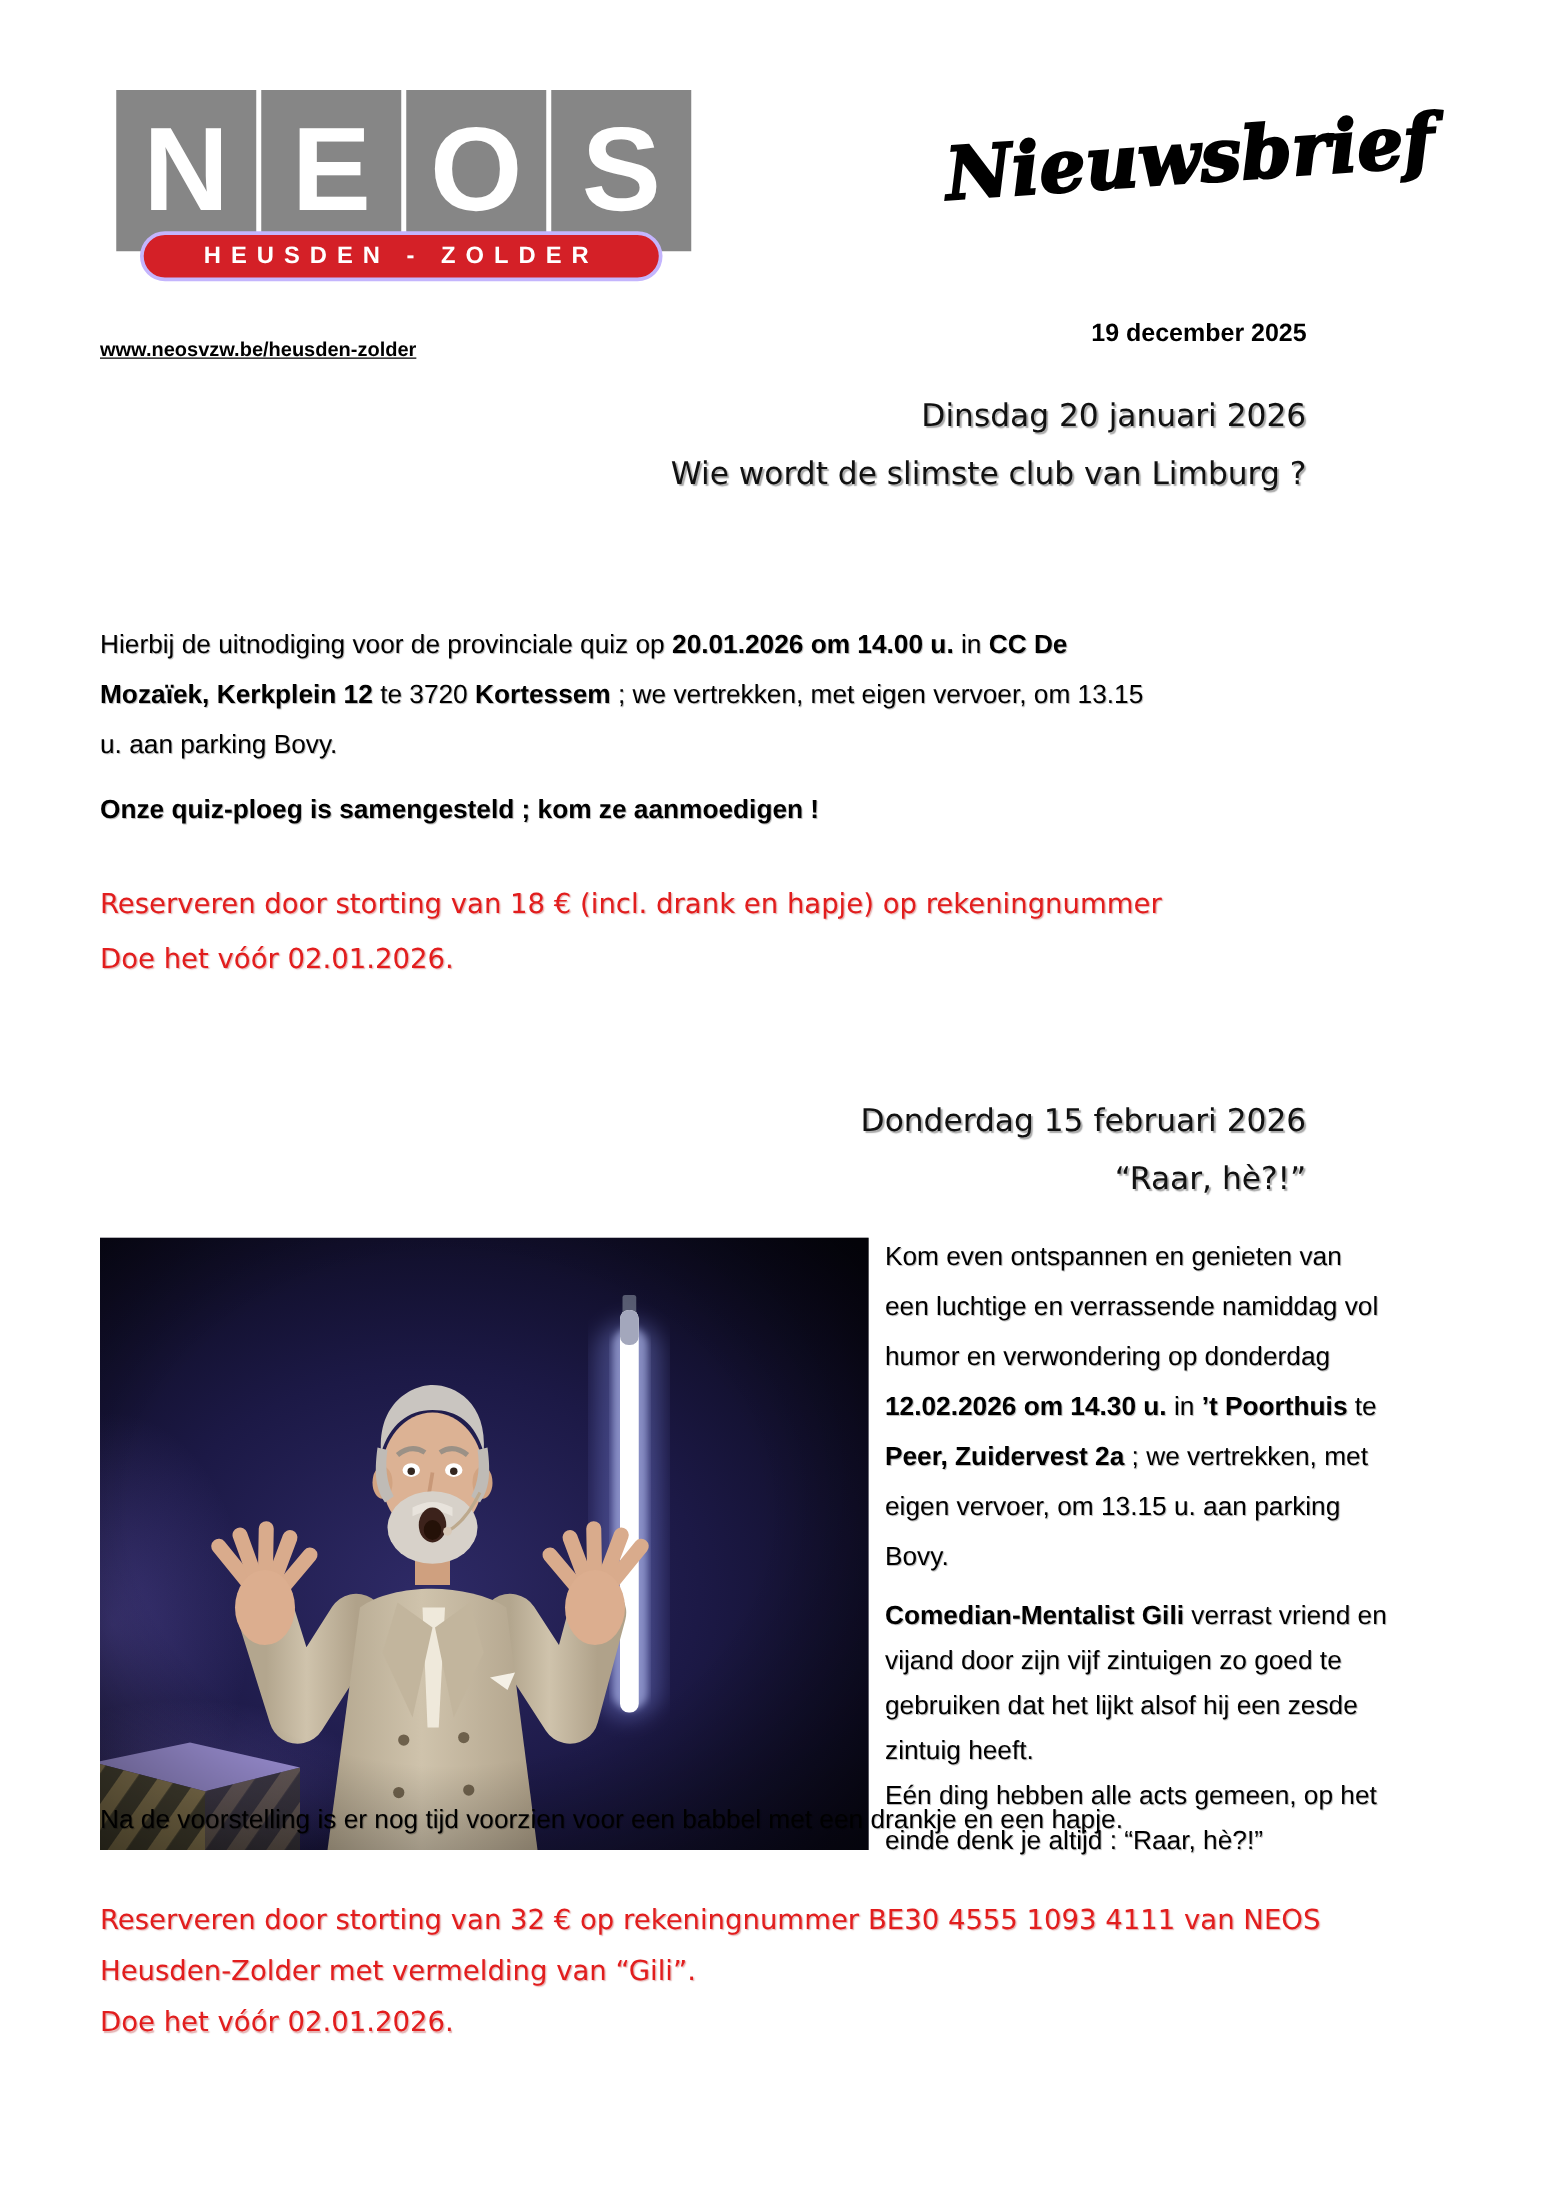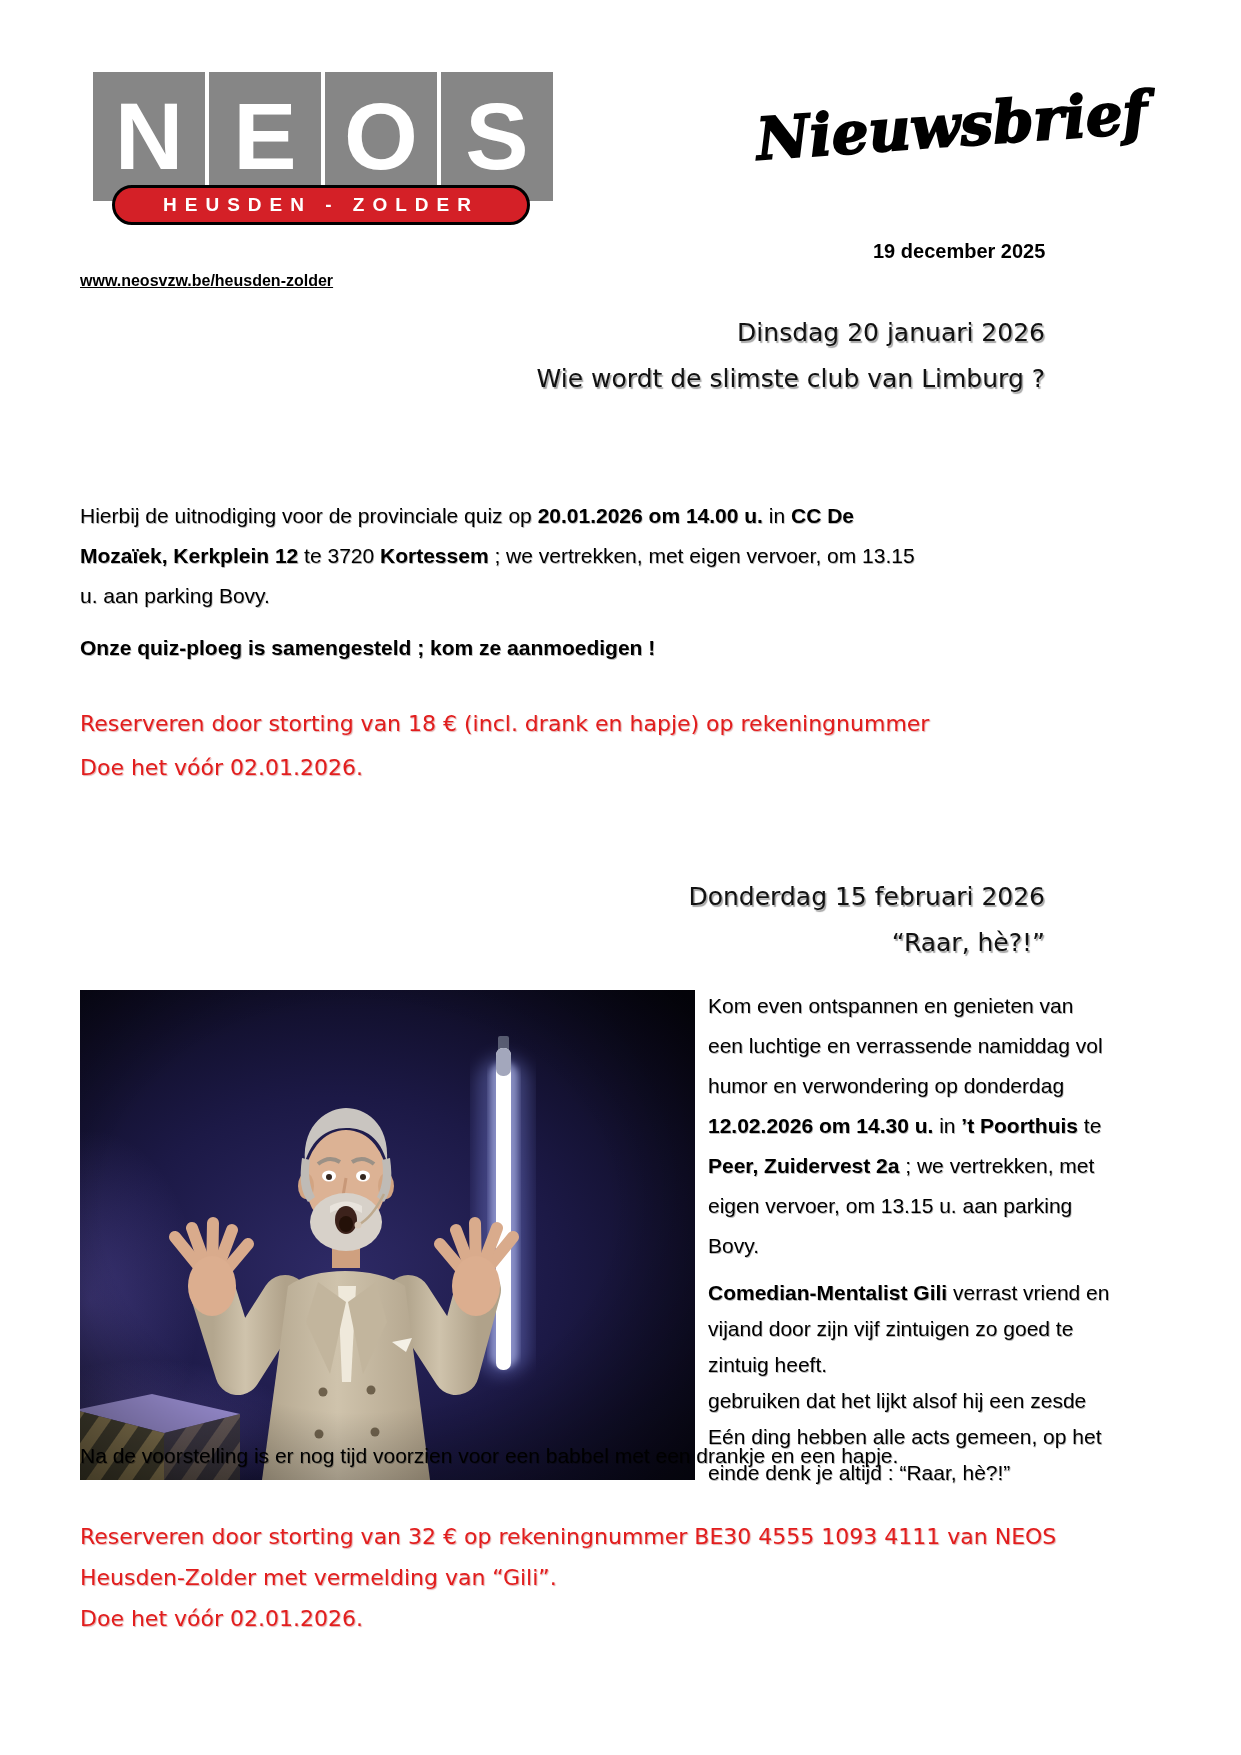--- a/index.html
+++ b/index.html
@@ -13,33 +13,33 @@
   .logo{position:absolute;left:93px;top:72px;width:460px;height:162px;}
   .squares{display:flex;gap:4px;}
   .sq{
     width:112px;height:129px;background:var(--logo-gray,#868686);
     display:flex;align-items:center;justify-content:center;
     color:#fff;font-weight:bold;font-size:95px;line-height:1;
     font-family:"Liberation Sans",sans-serif;
   }
   .banner{
     position:absolute;left:19px;top:113px;width:418px;height:40px;
-    background:var(--banner-red,#d42027);border:3px solid #000000;border-radius:24px;
+    background:var(--banner-red,#d42027);border:3px solid #c4b5fd;border-radius:24px;
     display:flex;align-items:center;justify-content:center;
     color:#fff;font-weight:bold;font-size:19px;letter-spacing:8px;
   }
 
   
   .script-title{
     position:absolute;left:752px;top:92px;width:400px;text-align:center;
     font-family:"DejaVu Serif",serif;font-style:italic;font-weight:bold;
     font-size:58px;transform:rotate(-4deg);-webkit-text-stroke:2px #000;
     color:#000;white-space:nowrap;
   }
-  .issue-date{position:absolute;left:873px;top:240px;font-size:20px;font-weight:bold;}
+  .issue-date{position:absolute;left:873px;top:256px;font-size:20px;font-weight:bold;}
   .website{
     position:absolute;left:80px;top:272px;font-size:16px;font-weight:bold;
     color:#000;text-decoration:underline;cursor:pointer;
   }
 
   
   .heading{
     position:absolute;left:80px;width:965px;text-align:right;
     font-family:"DejaVu Sans",sans-serif;font-size:25px;color:#111;
     text-shadow:1.5px 1.5px 1px rgba(0,0,0,0.35);white-space:nowrap;
@@ -239,22 +239,22 @@
         <div><span>een luchtige en verrassende namiddag vol</span></div>
         <div><span>humor en verwondering op donderdag</span></div>
         <div><b>12.02.2026 om 14.30 u.</b><span> in </span><b>’t Poorthuis</b><span> te</span></div>
         <div><b>Peer, Zuidervest 2a</b><span> ; we vertrekken, met</span></div>
         <div><span>eigen vervoer, om 13.15 u. aan parking</span></div>
         <div><span>Bovy.</span></div>
       </div>
     <div class="p36">
         <div><b>Comedian-Mentalist Gili</b><span> verrast vriend en</span></div>
         <div><span>vijand door zijn vijf zintuigen zo goed te</span></div>
+        <div><span>gebruiken dat het lijkt alsof hij een zesde</span></div>
         <div><span>zintuig heeft.</span></div>
-        <div><span>gebruiken dat het lijkt alsof hij een zesde</span></div>
       </div>
     <div class="p36">
         <div><span>Eén ding hebben alle acts gemeen, op het</span></div>
         <div><span>einde denk je altijd : “Raar, hè?!”</span></div>
       </div>
   </div>
 
   <div class="body after">Na de voorstelling is er nog tijd voorzien voor een babbel met een drankje en een hapje.</div>
   <div class="red red2">
       <div><span>Reserveren door storting van 32 € op rekeningnummer BE30 4555 1093 4111 van NEOS</span></div>

